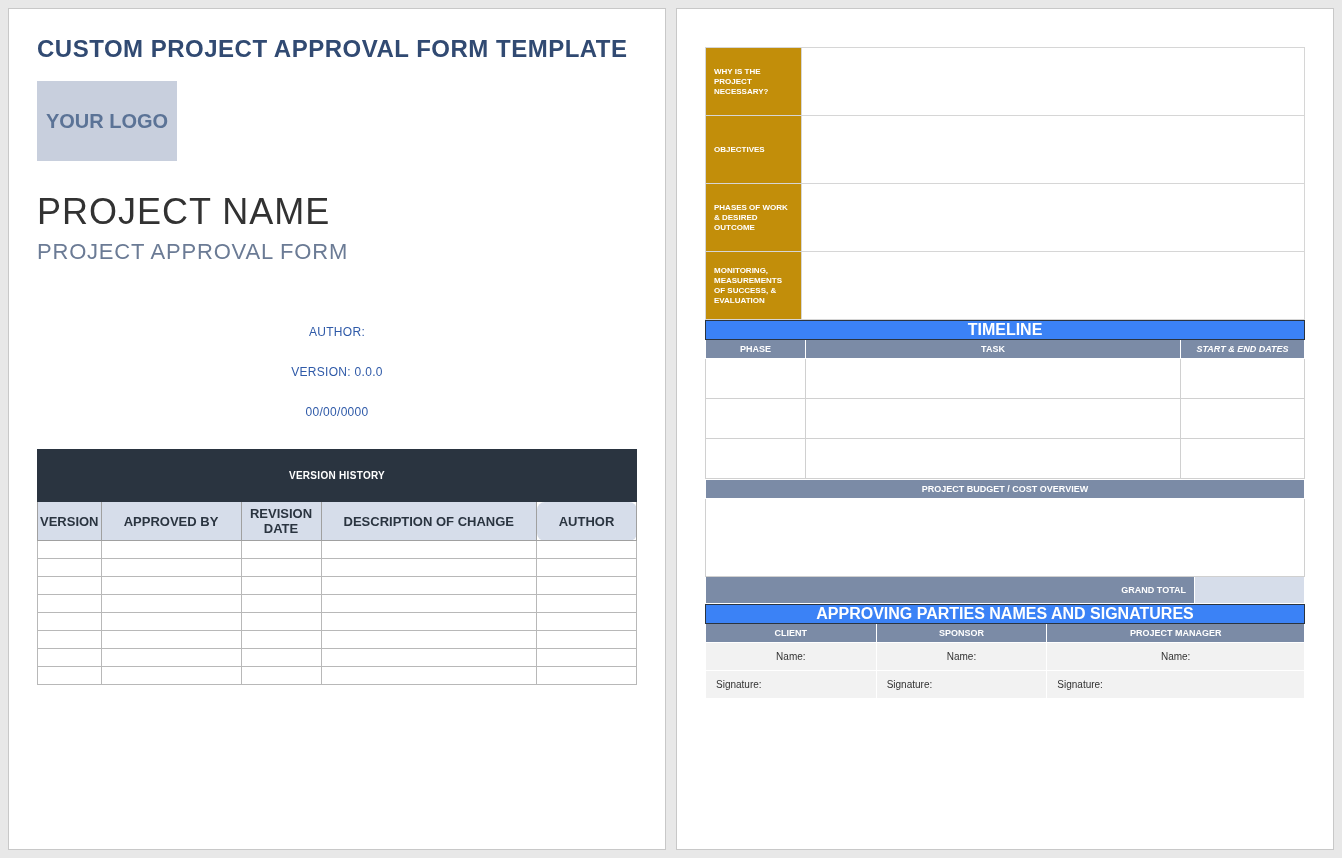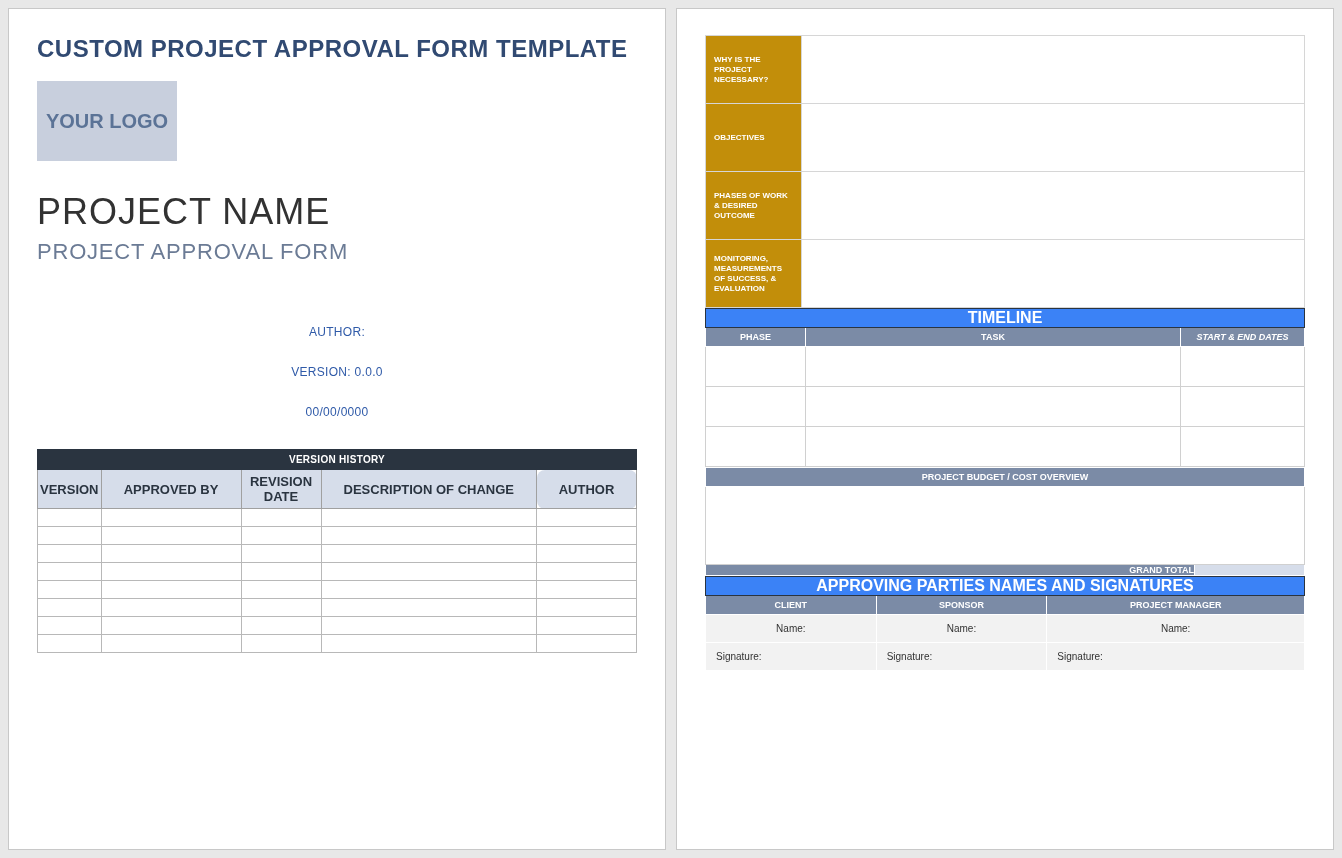--- a/index.html
+++ b/index.html
@@ -66,41 +66,41 @@
     text-align: center;
   }
 
   table { border-collapse: collapse; width: 100%; }
   .vh-head {
     background: #2a3440;
     color: #fff;
     font-size: 10px;
     font-weight: 700;
     text-align: center;
-    padding: 4px;
+    padding: 20px;
     letter-spacing: 0.3px;
     border: 1px solid #2a3440;
   }
   .vh-col {
     background: #d6ddea;
     color: #2a3440;
     font-size: 13px;
     font-weight: 700;
     text-align: center;
     padding: 4px 2px;
     border: 1px solid #a0a0a0;
   }
   .vh-cell {
     border: 1px solid #b8b8b8;
     height: 18px;
     background: #fff;
   }
 
   
-  .page2-inner { padding: 26px 28px; }
+  .page2-inner { padding: 26px 28px; margin-top: 12px; }
   .info-table { width: 100%; border-collapse: collapse; }
   .info-label {
     background: #c28e0a;
     color: #fff;
     font-size: 8px;
     font-weight: 700;
     padding: 6px 8px;
     width: 96px;
     vertical-align: middle;
     line-height: 1.25;
@@ -134,21 +134,21 @@
     border: 1px solid #d0d0d0;
     background: #fff;
     height: 40px;
   }
 
   .budget-body {
     border: 1px solid #d0d0d0;
     height: 78px;
     background: #fff;
   }
-  .grand-total-row td { padding:0; }
+  .grand-total-row td { padding:8px; }
   .gt-left {
     background: #7b8ba6;
     color:#fff;
     font-size:9px;
     font-weight:700;
     text-align:right;
     padding:4px 8px;
     border:1px solid #fff;
   }
   .gt-right {

